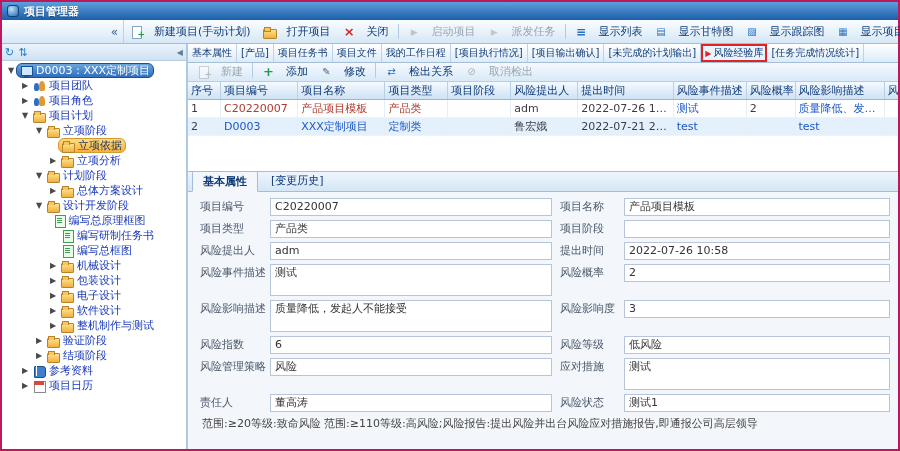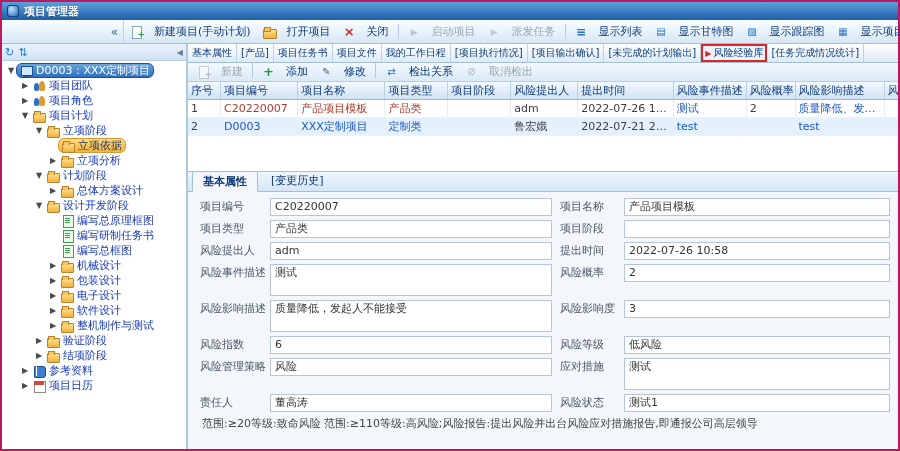--- a/index.html
+++ b/index.html
@@ -248,21 +248,21 @@
             <span>总体方案设计</span>
           </span>
         </div>
         <div class="trow" style="padding-left: 32px;">
           <span class="arr">▼</span>
           <span class="tbox">
             <span class="ic ic-folder"></span>
             <span>设计开发阶段</span>
           </span>
         </div>
-        <div class="trow" style="padding-left: 46px;">
+        <div class="trow" style=" justify-content: center;">
           <span class="arr"></span>
           <span class="tbox">
             <span class="ic ic-doc-g"></span>
             <span>编写总原理框图</span>
           </span>
         </div>
         <div class="trow" style="padding-left: 46px;">
           <span class="arr"></span>
           <span class="tbox">
             <span class="ic ic-doc-g"></span>

